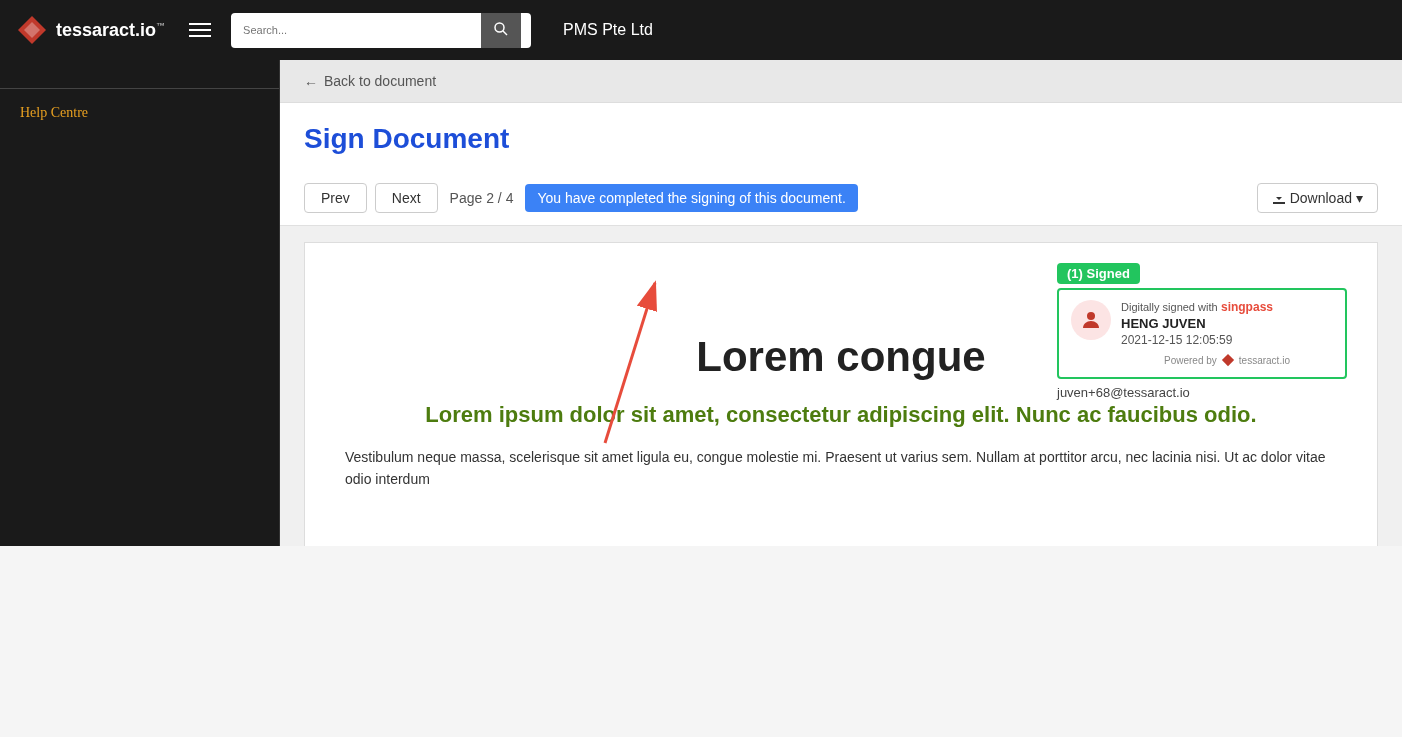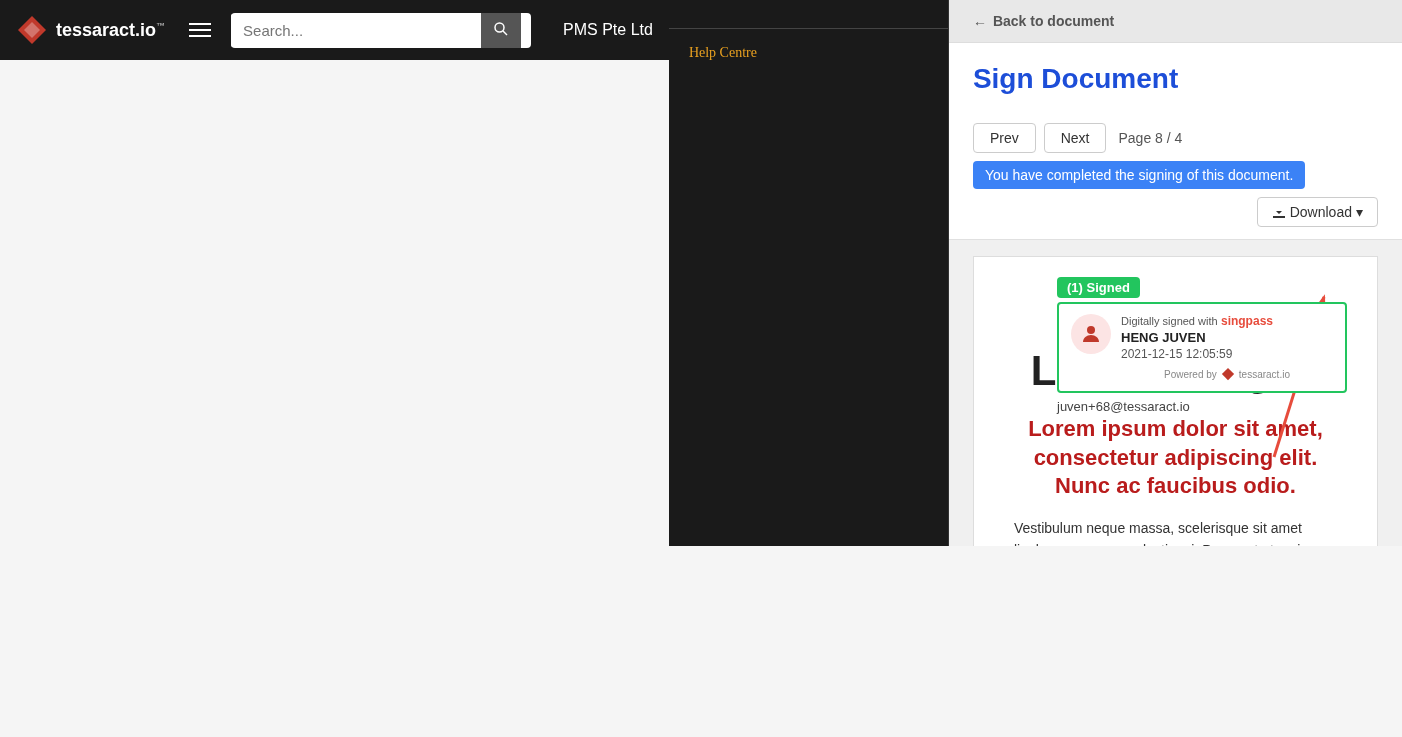--- a/index.html
+++ b/index.html
@@ -1,40 +1,40 @@
 <!DOCTYPE html>
 <html><head>
   <meta charset="utf-8">
   <style>
     * { box-sizing: border-box; margin: 0; padding: 0; }
     body { font-family: -apple-system, BlinkMacSystemFont, 'Segoe UI', sans-serif; background: #f5f5f5; }
 
     
-    .app-layout { display: flex; height: 546px; }
+    .app-layout { display: flex; flex-direction: column; height: 546px; }
     .top-bar { display: flex; align-items: center; background: #1a1a1a; height: 60px; padding: 0 16px; gap: 16px; flex-shrink: 0; }
     .main-layout { display: flex; flex: 1; overflow: hidden; }
     .sidebar { background: #1a1a1a; width: 280px; flex-shrink: 0; padding: 20px 0; border-right: 1px solid #333; }
     .content-area { flex: 1; background: #f0f0f0; overflow-y: auto; }
 
     
     .logo-area { display: flex; align-items: center; gap: 8px; }
     .logo-diamond { width: 32px; height: 32px; }
     .hamburger { color: white; cursor: pointer; padding: 4px; margin-left: 4px; }
     .hamburger span { display: block; width: 22px; height: 2px; background: white; margin: 4px 0; }
     .search-bar { display: flex; align-items: center; background: white; border-radius: 4px; overflow: hidden; flex: 0 0 300px; }
-    .search-bar input { border: none; outline: none; padding: 8px 12px; font-size: 15px; width: 250px; }
+    .search-bar input { border: none; outline: none; padding: 8px 12px; font-size: 11px; width: 250px; }
     .search-bar button { background: #555; border: none; padding: 8px 12px; cursor: pointer; color: white; }
     .company-name { color: white; font-size: 16px; font-weight: 500; margin-left: 16px; }
 
     
     .sidebar-link { color: #e8a020; font-size: 14px; padding: 8px 20px; cursor: pointer; text-decoration: none; display: block; font-family: Liberation Serif, serif; }
     .sidebar-divider { border: none; border-top: 1px solid #444; margin: 8px 0; }
 
     
-    .back-bar { background: #e8e8e8; padding: 12px 24px; border-bottom: 1px solid #ddd; font-weight: bold; }
+    .back-bar { background: #e8e8e8; padding: 12px 24px; border-bottom: 1px solid #ddd; }
     .back-link { color: #555; text-decoration: none; font-size: 14px; display: inline-flex; align-items: center; gap: 6px; cursor: pointer; }
     .back-link::before { content: '←'; }
     .page-header { padding: 20px 24px 16px; background: white; }
     .page-title { font-size: 28px; font-weight: 700; color: #1d4ed8; }
 
     
     .doc-toolbar { display: flex; align-items: center; gap: 8px; padding: 12px 24px; background: white; border-bottom: 1px solid #e0e0e0; flex-wrap: wrap; }
     .btn-nav { background: white; border: 1px solid #ccc; padding: 6px 16px; border-radius: 4px; cursor: pointer; font-size: 14px; color: #333; }
     .page-info { font-size: 14px; color: #555; margin: 0 4px; }
     .completion-badge { background: #3b82f6; color: white; padding: 6px 12px; border-radius: 4px; font-size: 14px; font-weight: 500; }
@@ -54,21 +54,21 @@
     .signed-card-icon svg { width: 24px; height: 24px; }
     .signed-info { flex: 1; font-size: 12px; }
     .signed-info .singpass-text { color: #e74c3c; font-weight: 700; font-size: 12px; }
     .signed-info .signer-name { font-weight: 600; font-size: 13px; color: #222; margin-top: 2px; }
     .signed-info .signed-date { color: #555; font-size: 12px; margin-top: 2px; }
     .powered-by { text-align: right; font-size: 10px; color: #888; margin-top: 6px; display: flex; align-items: center; justify-content: center; gap: 4px; }
     .signed-email { font-size: 13px; color: #444; margin-top: 6px; }
 
     
     .doc-main-title { font-size: 42px; font-weight: 700; color: #222; text-align: center; margin: 60px 0 20px; }
-    .doc-subtitle { font-size: 22px; font-weight: 700; color: #b91c1c; text-align: center; margin: 0 0 16px; line-height: 1.3; }
+    .doc-subtitle { font-size: 22px; font-weight: 700; color: #4d7c0f; text-align: center; margin: 0 0 16px; line-height: 1.3; }
     .doc-body { font-size: 14px; color: #333; line-height: 1.6; margin-top: 12px; }
   </style>
 </head>
 <body>
 
 <div class="app-layout">
 
   <div class="top-bar">
     <div class="logo-area">
 
@@ -110,21 +110,21 @@
         <a class="back-link">Back to document</a>
       </div>
 
       <div class="page-header">
         <h1 class="page-title">Sign Document</h1>
       </div>
 
       <div class="doc-toolbar">
         <button class="btn-nav">Prev</button>
         <button class="btn-nav">Next</button>
-        <span class="page-info">Page 8 / 4</span>
+        <span class="page-info">Page 2 / 4</span>
         <span class="completion-badge">You have completed the signing of this document.</span>
         <button class="btn-download">
           <svg width="14" height="14" viewBox="0 0 14 14" fill="#333">
             <path d="M7 1v8M4 6l3 3 3-3M1 11h12v2H1z"></path>
           </svg>
           <span>Download</span>
           <span>▾</span>
         </button>
       </div>
 

